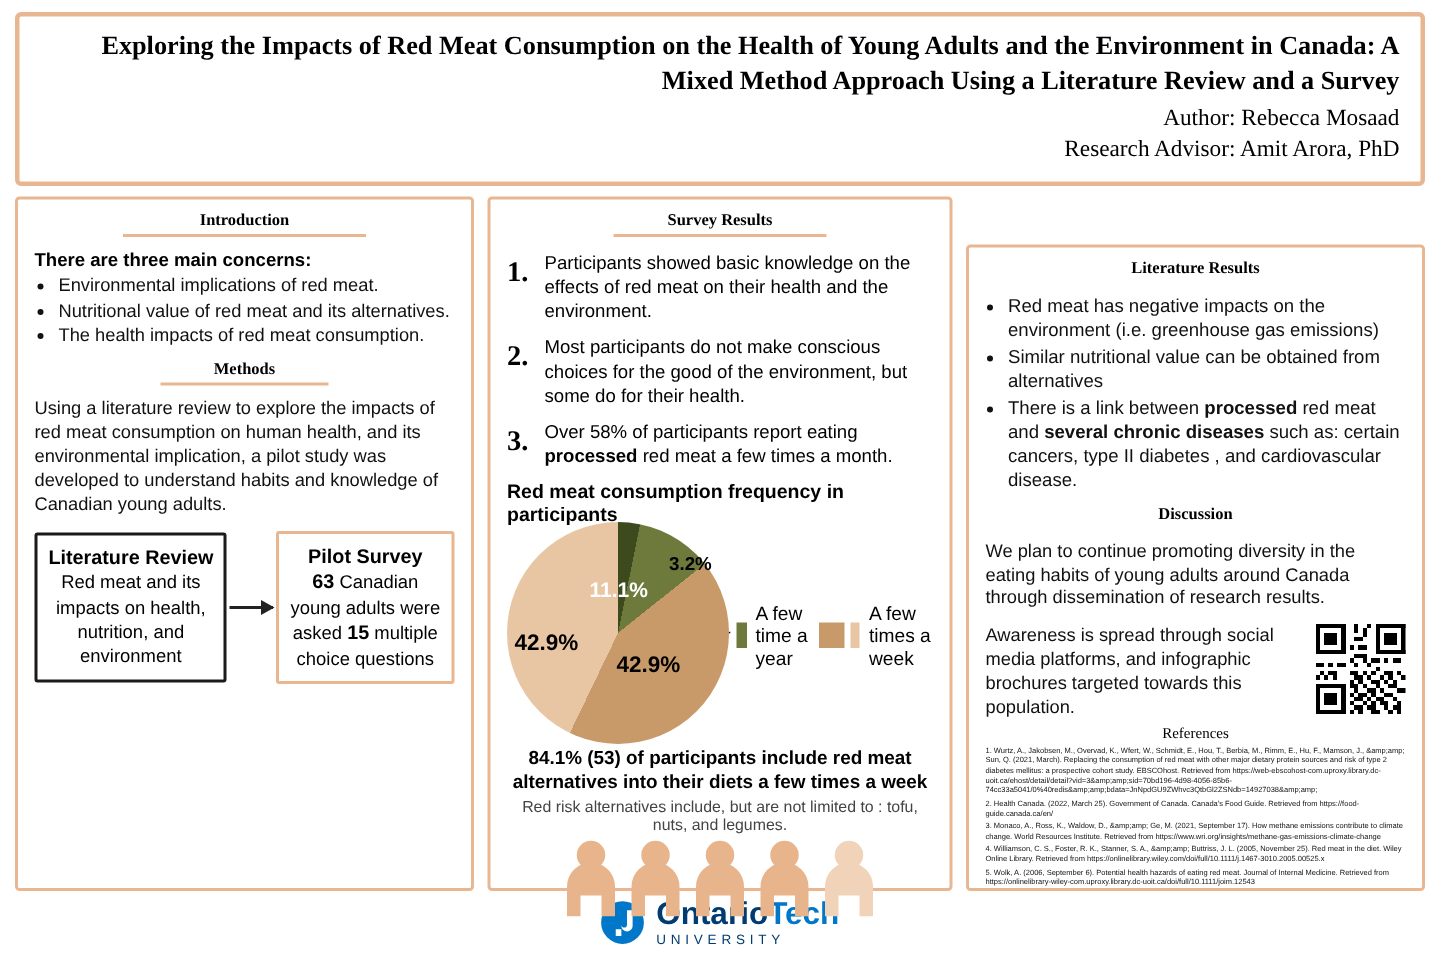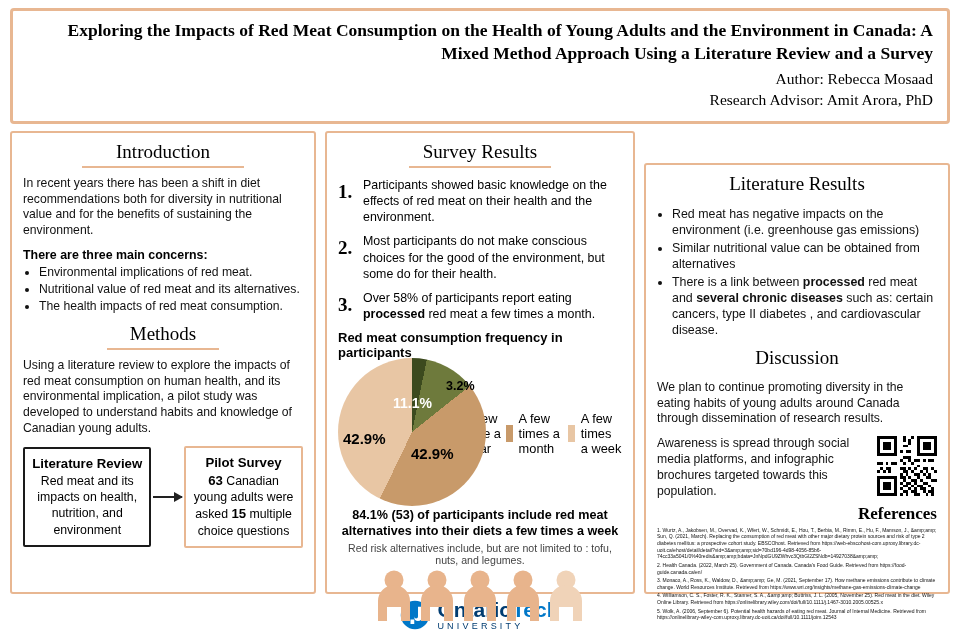--- a/index.html
+++ b/index.html
@@ -40,21 +40,21 @@
     padding: 7px 11px 5px;
     background: #fff;
     position: relative;
   }
   .col-left { width: 306px; }
   .col-mid { width: 310px; }
   .col-right { width: 316px; display: flex; flex-direction: column; margin-top: 32px; }
 
   h2.sec {
     font-family: "Liberation Serif", serif;
-    font-size: 19px; font-weight: normal; text-align: center;
+    font-size: 11px; font-weight: bold; text-align: center;
     margin: 1px 0 3px;
   }
   .rule {
     height: 2px; background: #e8b792; margin: 0 auto 8px; width: 58%;
   }
   .rule.w40 { width: 40%; }
   .rule.w50 { width: 50%; }
 
   p.body, li {
     font-size: 12.2px; line-height: 1.30; color: #111;
@@ -129,21 +129,21 @@
 
   .qr-line {
     font-family: "Liberation Serif", serif;
     font-style: italic; font-weight: bold; font-size: 11.4px; margin-top: 6px;
   }
   .qr-block { display: flex; align-items: flex-start; gap: 6px; }
   .qr { width: 60px; height: 60px; flex: none; }
 
   h3.refs {
     font-family: "Liberation Serif", serif;
-    font-size: 17px; font-weight: bold; text-align: right; margin: 2px 0 3px;
+    font-size: 10px; font-weight: normal; text-align: center; margin: 2px 0 3px;
   }
   .ref { font-size: 5.0px; line-height: 1.33; color: #111; margin-bottom: 2px; }
 
   
   .logo-row { display: flex; justify-content: center; align-items: center; gap: 7px; margin-top: 4px; height: 34px; }
   .logo-mark { width: 30px; height: 30px; }
   .logo-text { font-family: "Liberation Sans", sans-serif; line-height: 1; }
   .logo-top { font-size: 21px; font-weight: bold; }
   .logo-ontario { color: #003c71; }
   .logo-tech { color: #0077c8; }
@@ -158,21 +158,20 @@
     <div class="title-main">Exploring the Impacts of Red Meat Consumption on the Health of Young Adults and the Environment in Canada: A Mixed Method Approach Using a Literature Review and a Survey</div>
     <div class="author">Author: Rebecca Mosaad</div>
     <div class="advisor">Research Advisor: Amit Arora, PhD</div>
   </div>
 
   <div class="cols">
 
     <div class="col col-left">
       <h2 class="sec">Introduction</h2>
       <div class="rule"></div>
-      <p class="body">In recent years there has been a shift in diet recommendations both for diversity in nutritional value and for the benefits of sustaining the environment.</p>
       <div class="bold-lead">There are three main concerns:</div>
       <ul class="bul">
         <li>Environmental implications of red meat.</li>
         <li>Nutritional value of red meat and its alternatives.</li>
         <li>The health impacts of red meat consumption.</li>
       </ul>
 
       <h2 class="sec">Methods</h2>
       <div class="rule w40"></div>
       <p class="body">Using a literature review to explore the impacts of red meat consumption on human health, and its environmental implication, a pilot study was developed to understand habits and knowledge of Canadian young adults.</p>
@@ -226,21 +225,20 @@
           <div class="lg">
               <span class="sw" style="background:#3c4a1e"></span>
               <span>Never</span>
             </div>
           <div class="lg">
               <span class="sw" style="background:#6e7a3c"></span>
               <span>A few time a year</span>
             </div>
           <div class="lg">
               <span class="sw" style="background:#c89a6a"></span>
-              <span>A few times a month</span>
             </div>
           <div class="lg">
               <span class="sw" style="background:#e8c6a4"></span>
               <span>A few times a week</span>
             </div>
         </div>
       </div>
 
       <div class="pct-note">84.1% (53) of participants include red meat alternatives into their diets a few times a week</div>
       <div class="alt-note">Red risk alternatives include, but are not limited to : tofu, nuts, and legumes.</div>

